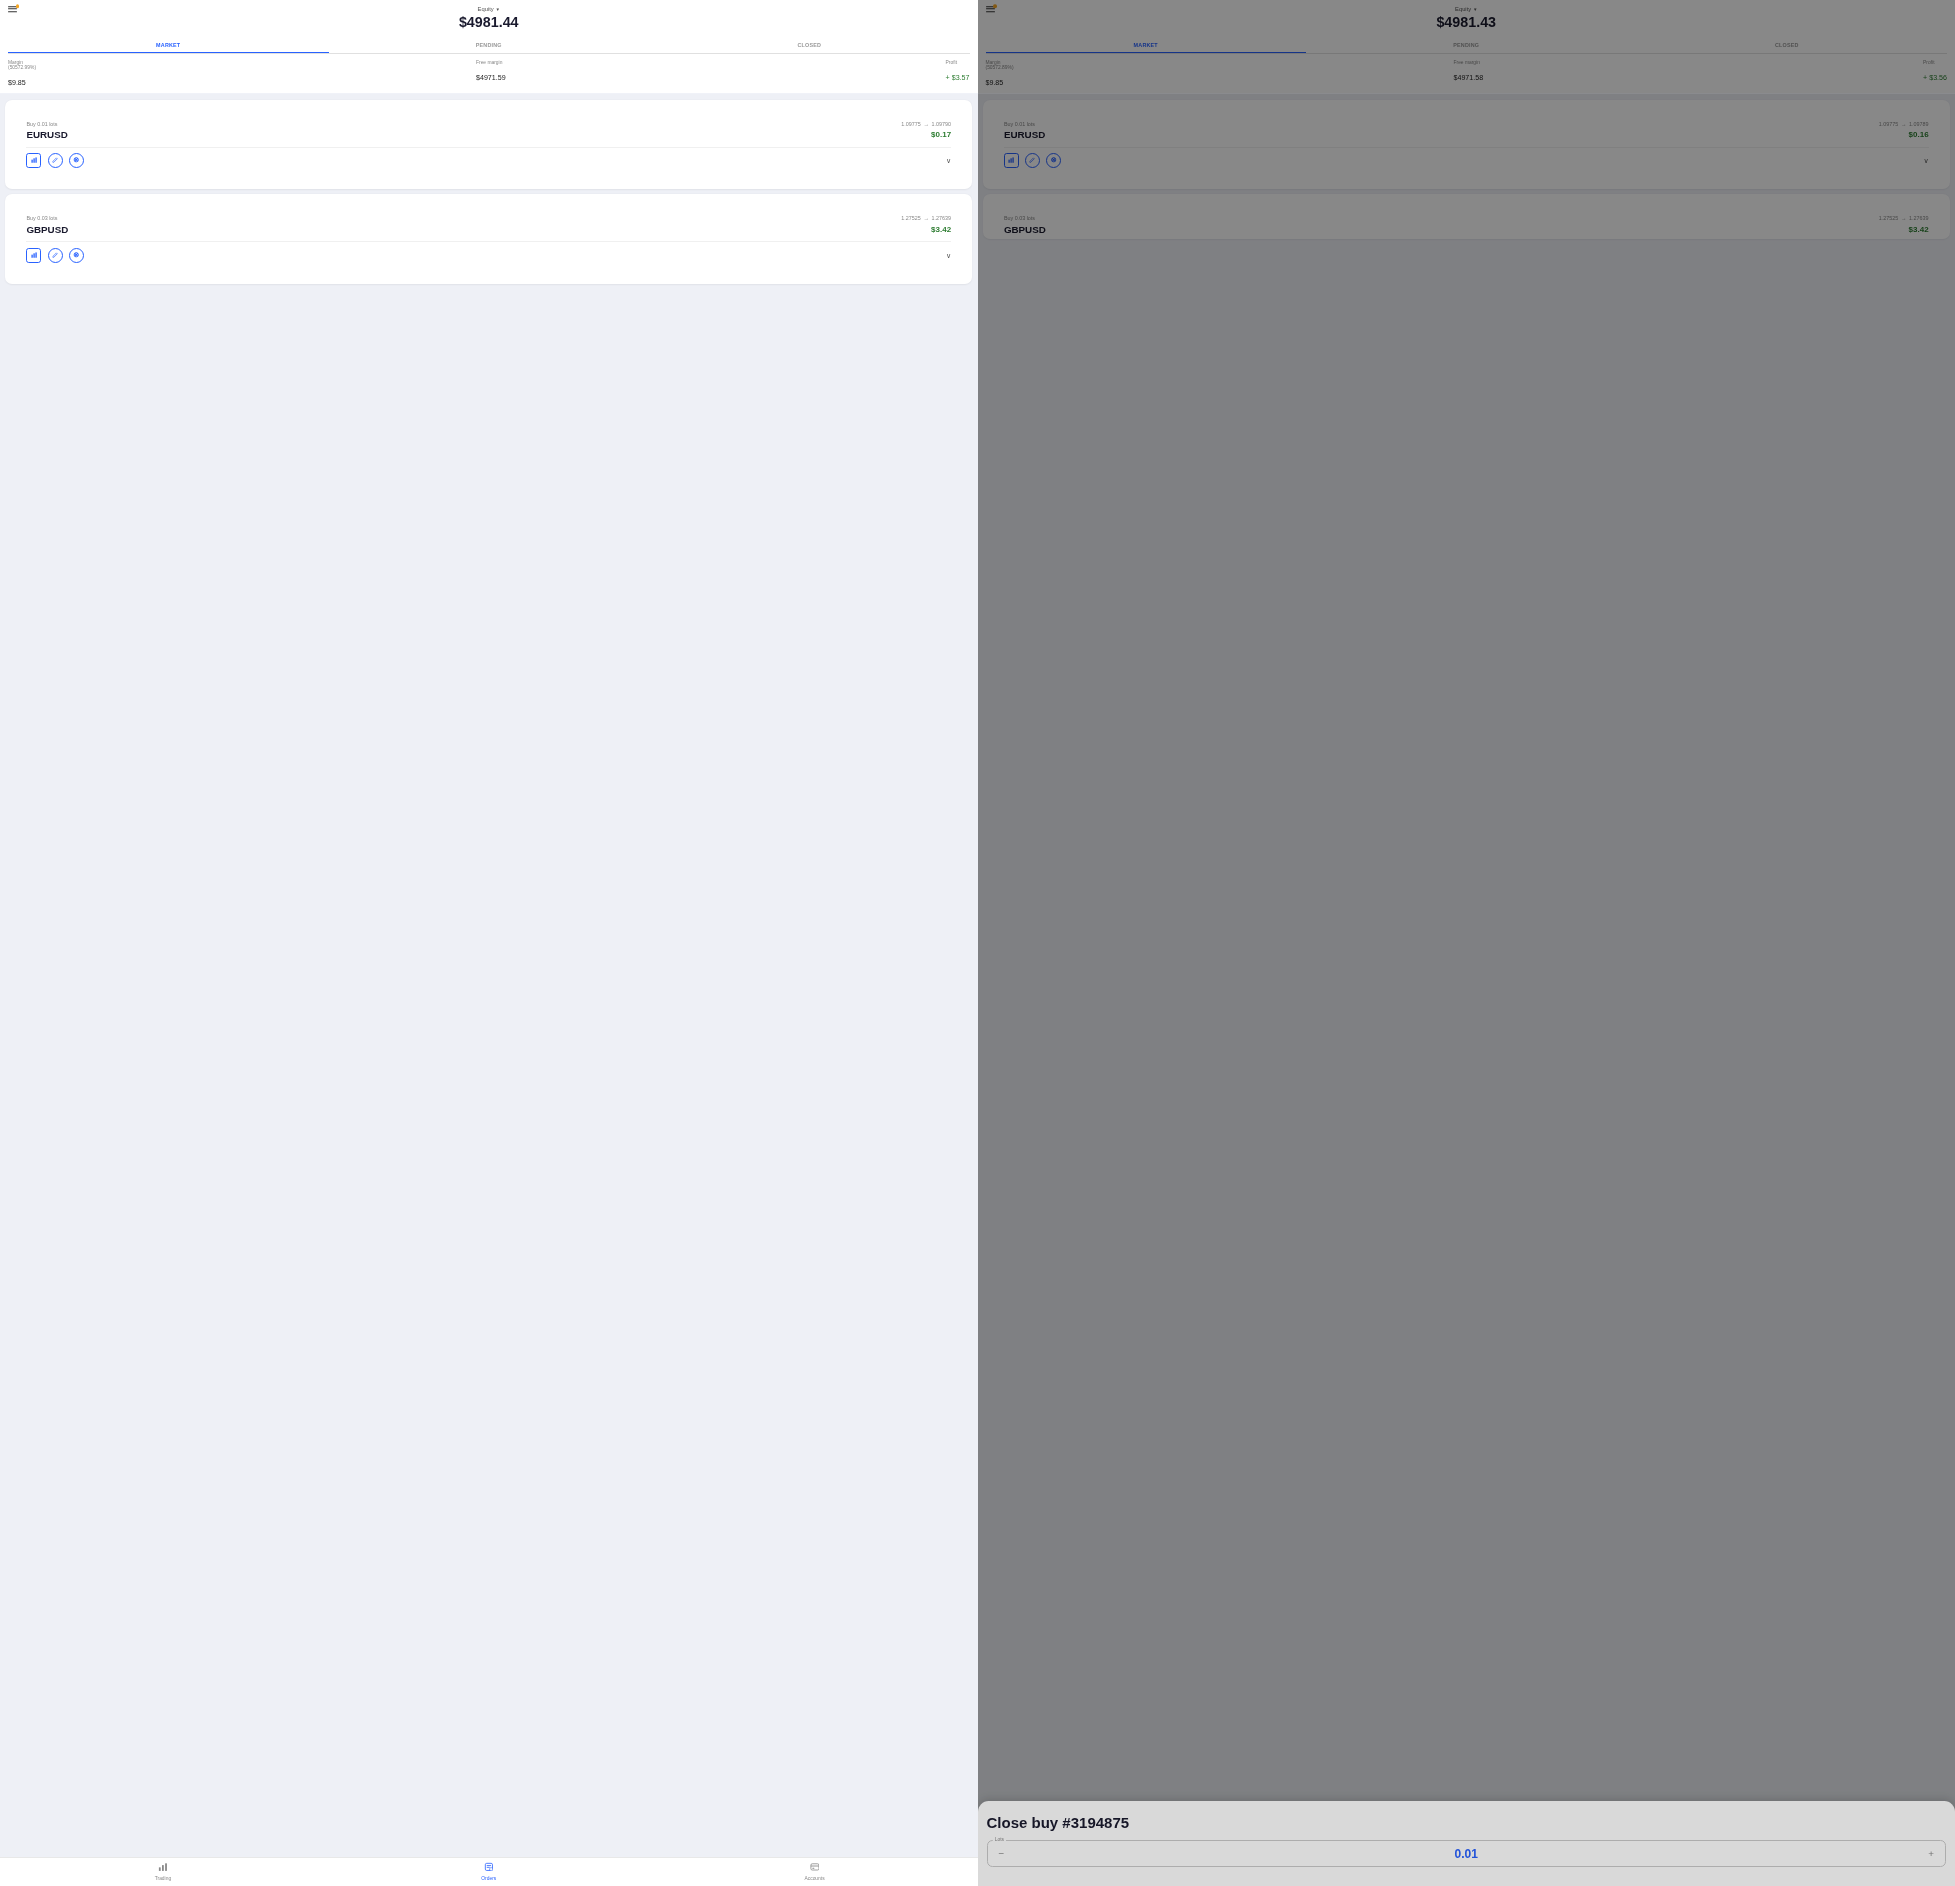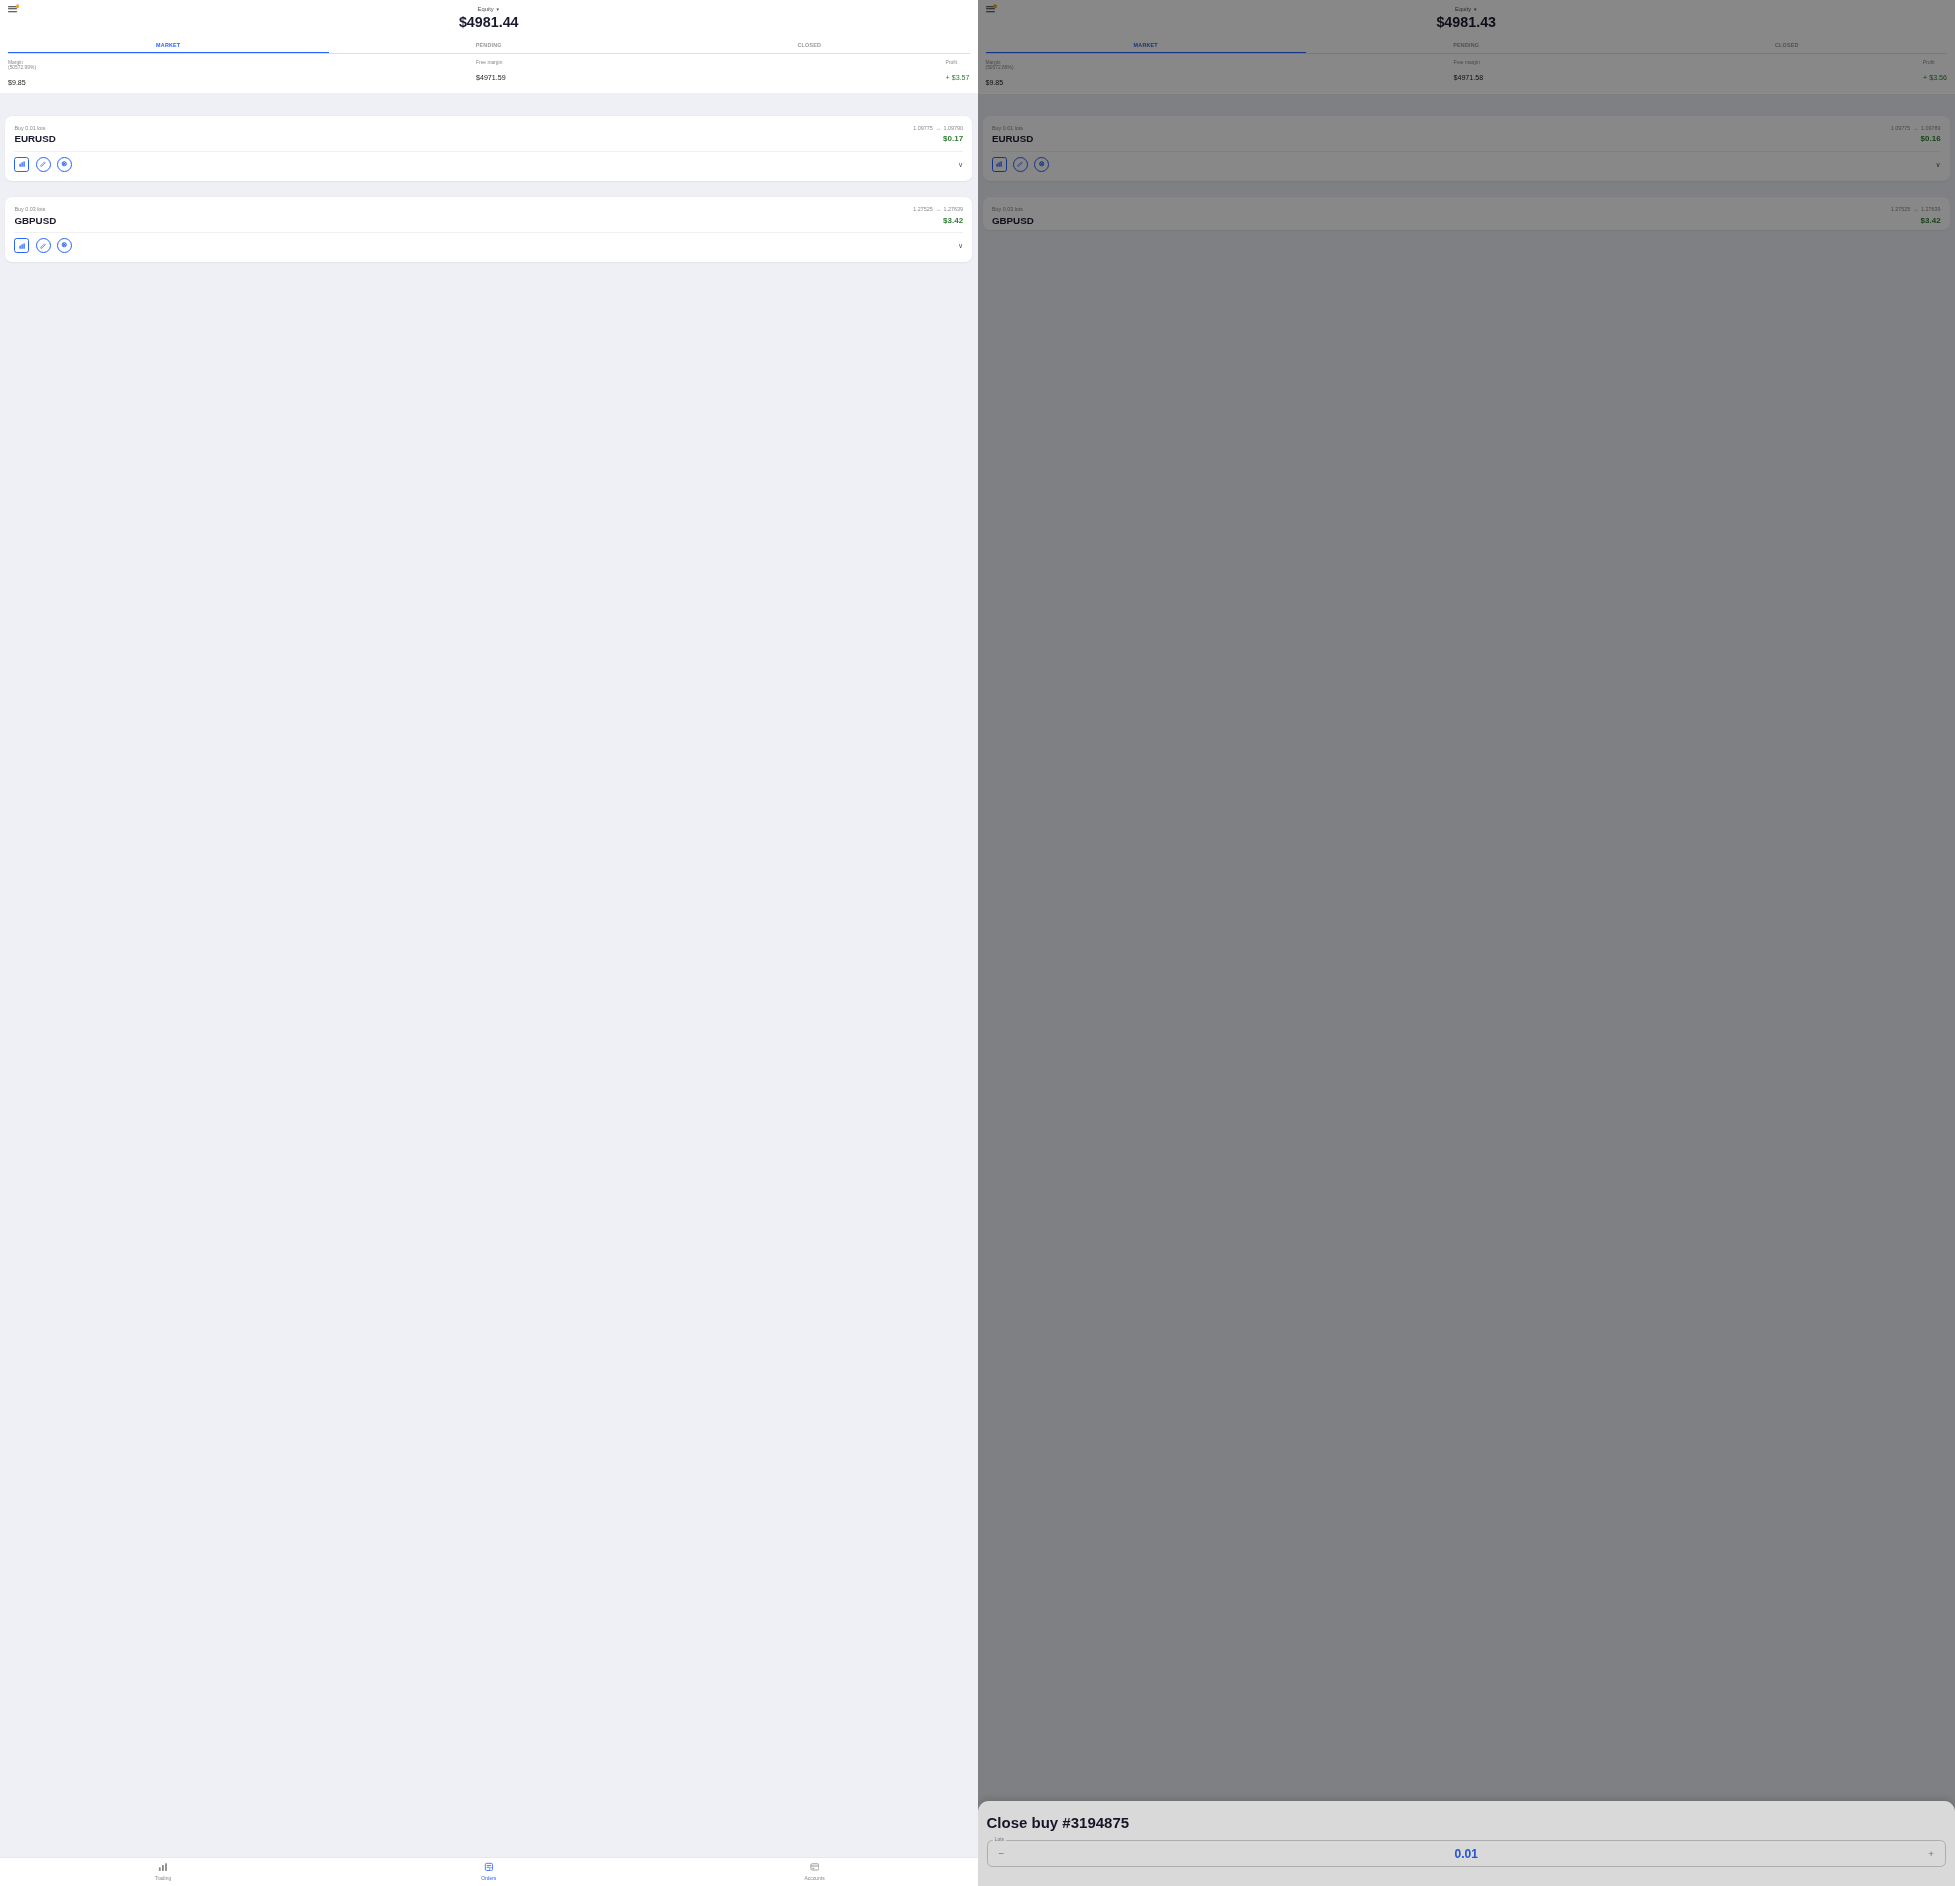--- a/index.html
+++ b/index.html
@@ -161,24 +161,23 @@
       flex: 1;
       overflow-y: auto;
       padding: 5.4px;
       background: #eef0f6;
     }
 
     
     .trade-card {
       background: #fff;
       border-radius: 7.1px;
-      padding: 9px;
+      padding: 21px;
       margin-bottom: 5.4px;
       box-shadow: 0 0.4px 1.8px rgba(0,0,0,0.06);
-      margin-top: 16px;
     }
     .trade-top {
       display: flex;
       justify-content: space-between;
       align-items: center;
       margin-bottom: 2.7px;
     }
     .trade-info {
       font-size: 5.4px;
       color: #888;

